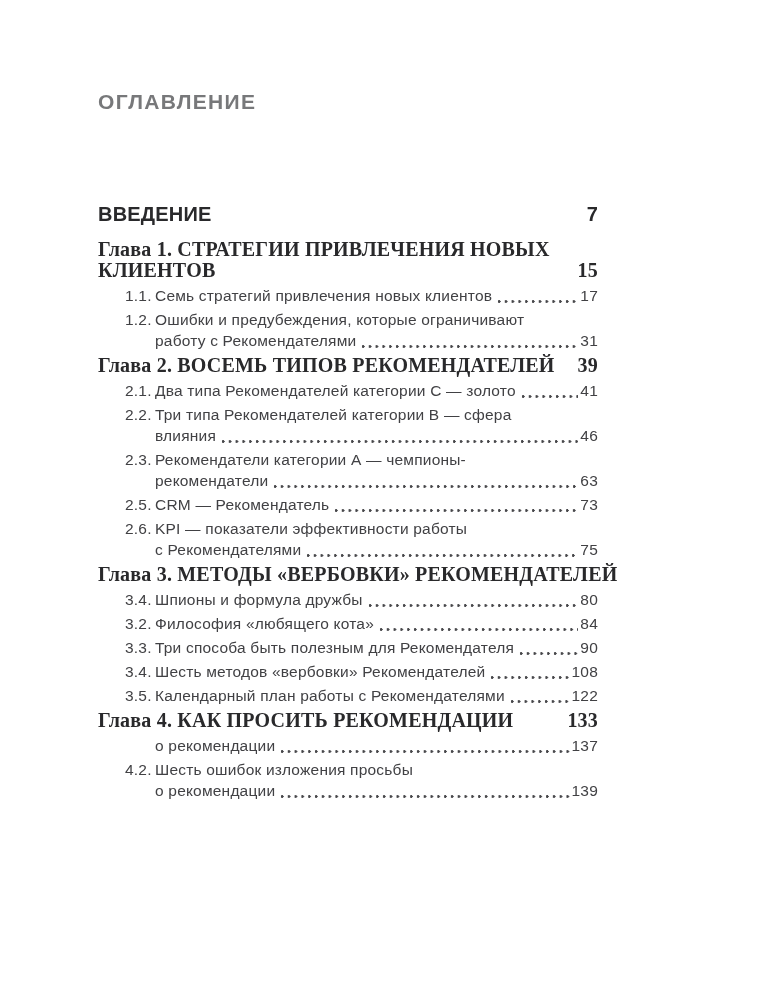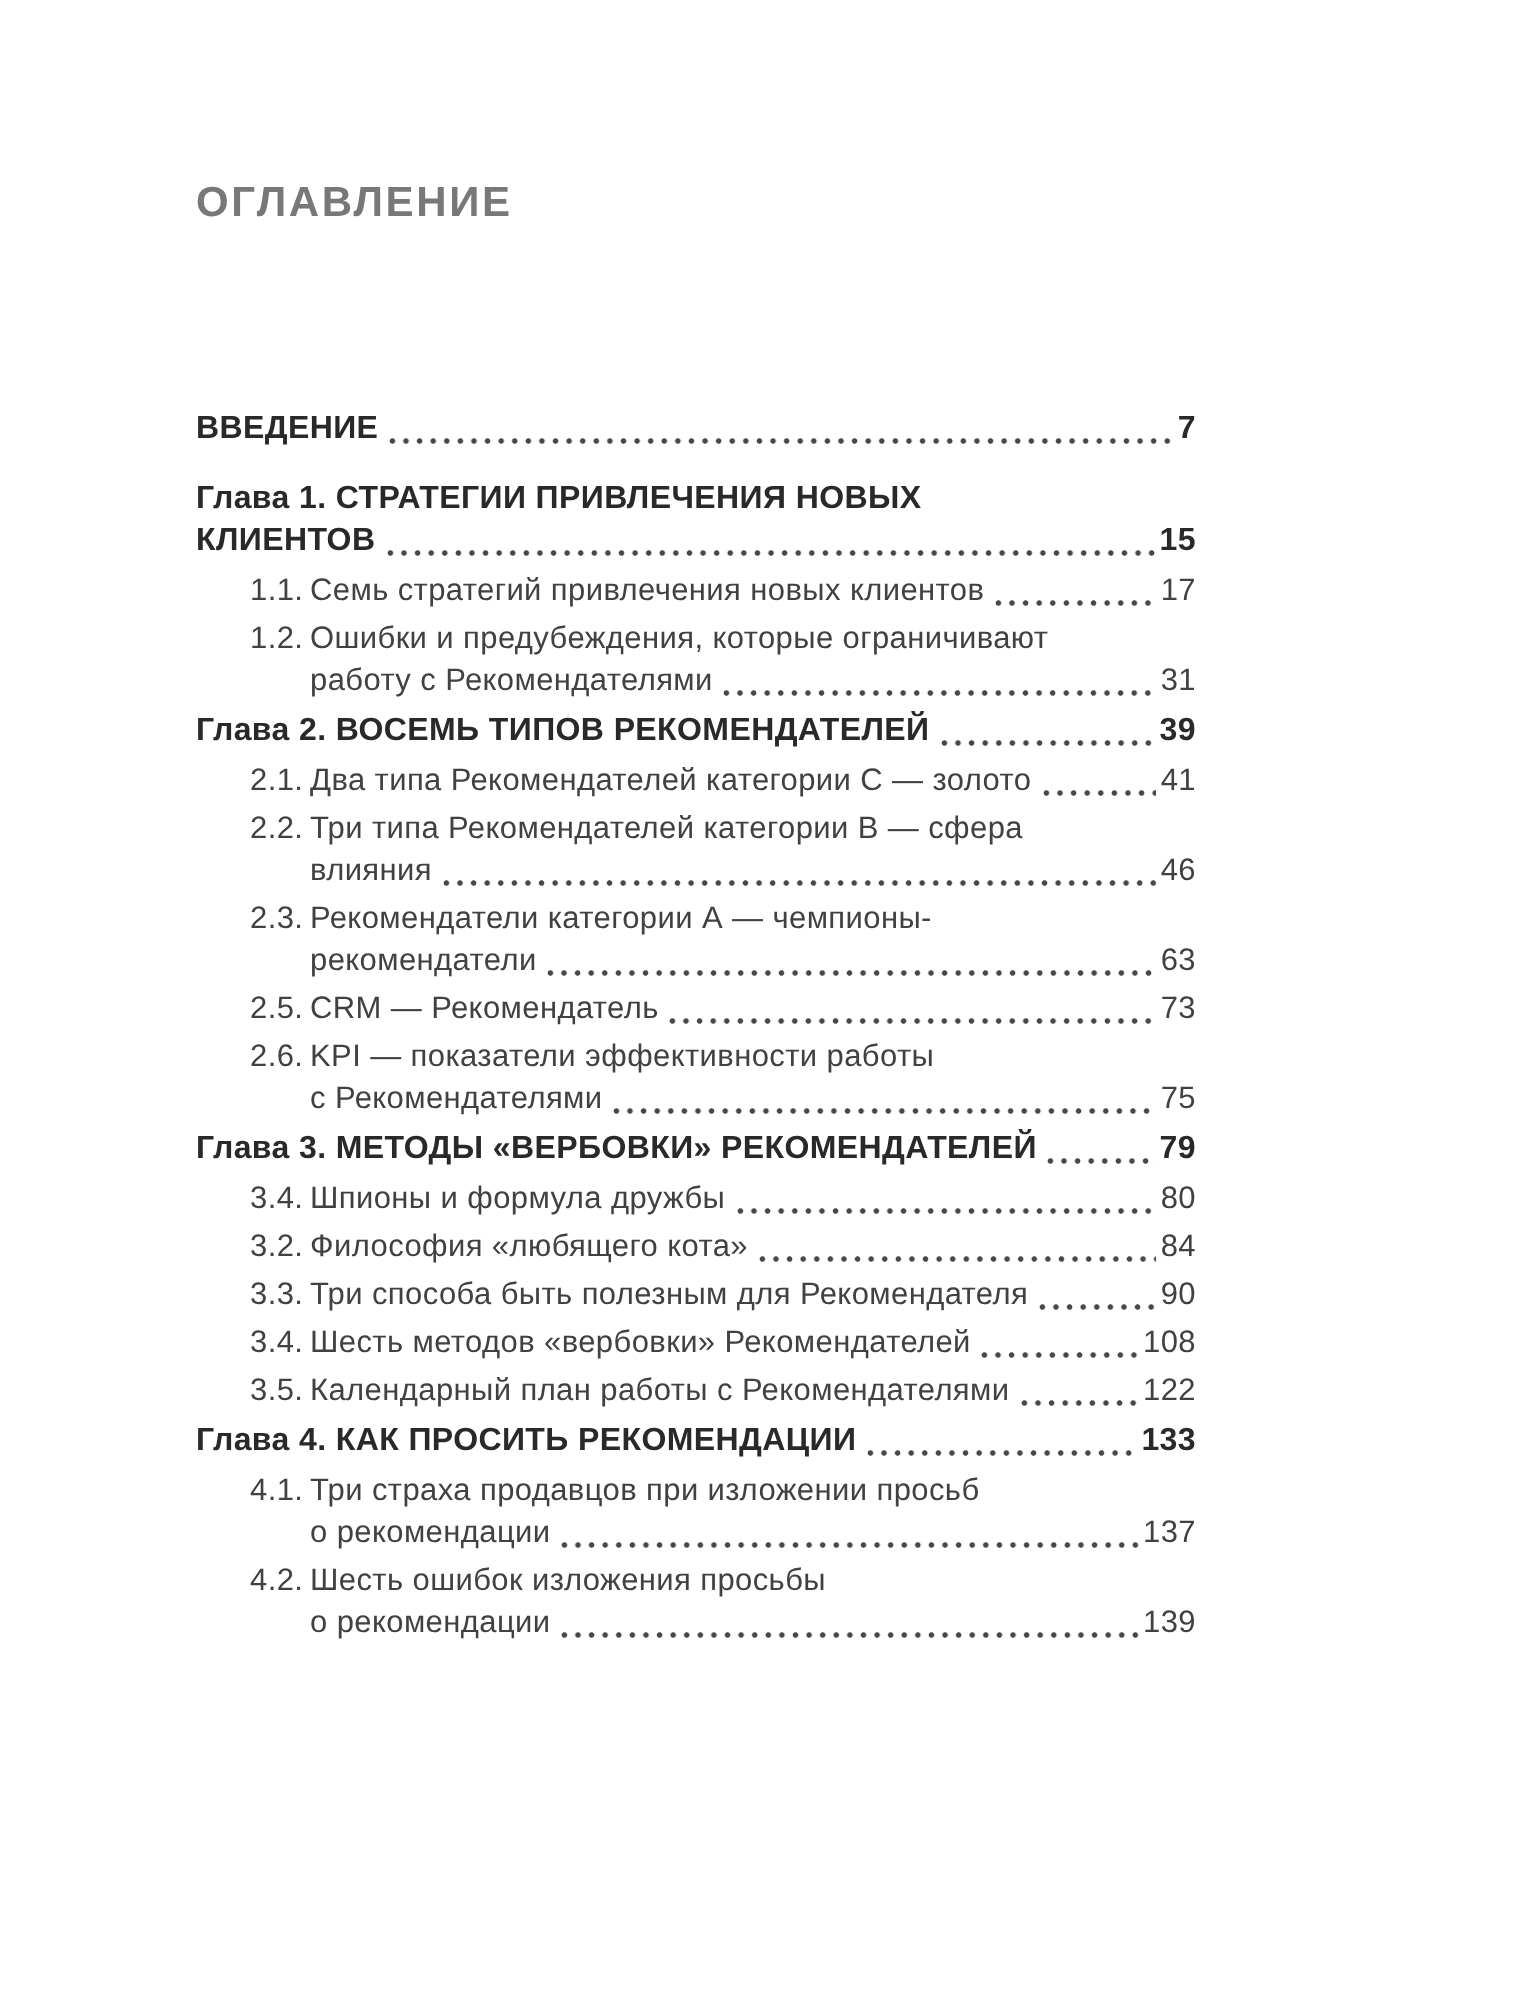--- a/index.html
+++ b/index.html
@@ -27,29 +27,29 @@
     width: 500px;
     color: #414144;
   }
   .entry { margin-bottom: 3px; }
   .entry.intro, .entry.chapter {
     font-weight: bold;
     color: #29292b;
     letter-spacing: 0.3px;
   }
   .entry.intro { margin-bottom: 14px; }
-  .entry.chapter { margin-top: 4px; margin-bottom: 4px; }
+  .entry.chapter { margin-top: 4px; margin-bottom: 4px; font-family: Liberation Serif, serif; }
   .line {
     display: flex;
     position: relative;
     line-height: 21px;
     font-size: 15.5px;
     letter-spacing: 0.2px;
   }
-  .entry.intro .line, .entry.chapter .line { font-size: 16px; }
+  .entry.intro .line, .entry.chapter .line { font-size: 20px; align-items: center; }
   .entry.sub .line { padding-left: 57px; }
   .num {
     position: absolute;
     left: 27px;
     top: 0;
   }
   .txt { white-space: nowrap; }
   .leader {
     flex: 1 1 auto;
     min-width: 10px;
@@ -226,24 +226,20 @@
       </div>
       <div class="entry chapter">
         <div class="line">
           <span class="txt">Глава 4. КАК ПРОСИТЬ РЕКОМЕНДАЦИИ</span>
           <span class="leader"></span>
           <span class="page-num">133</span>
         </div>
       </div>
       <div class="entry sub">
         <div class="line">
-          <span class="num">4.1.</span>
-          <span class="txt">Три страха продавцов при изложении просьб</span>
-        </div>
-        <div class="line">
           <span class="txt">о рекомендации</span>
           <span class="leader"></span>
           <span class="page-num">137</span>
         </div>
       </div>
       <div class="entry sub">
         <div class="line">
           <span class="num">4.2.</span>
           <span class="txt">Шесть ошибок изложения просьбы</span>
         </div>

